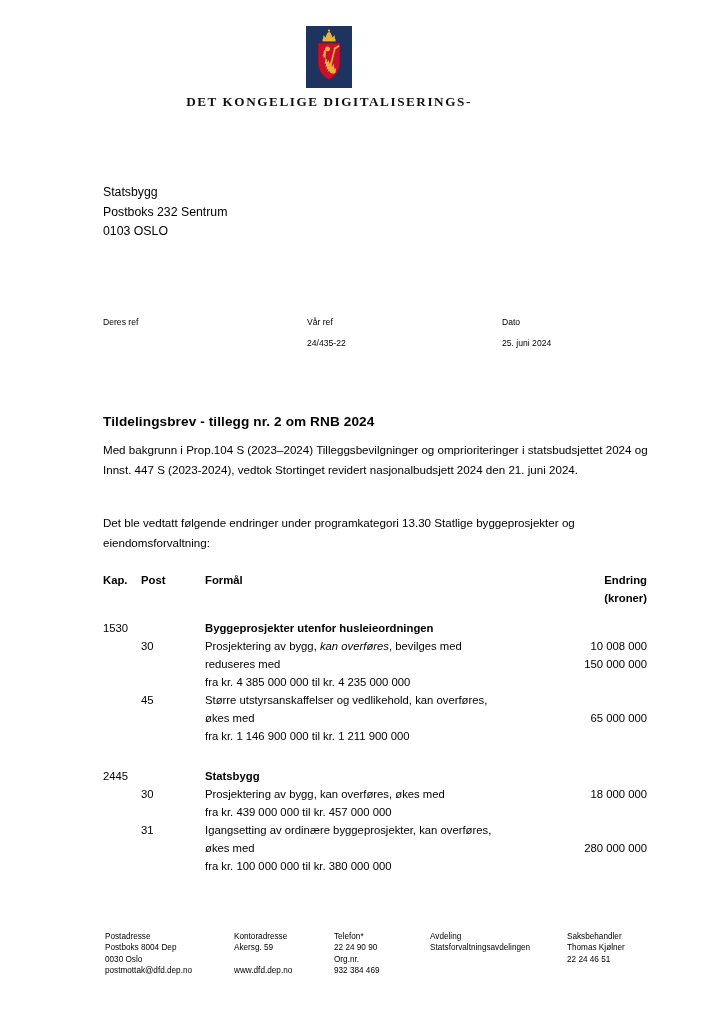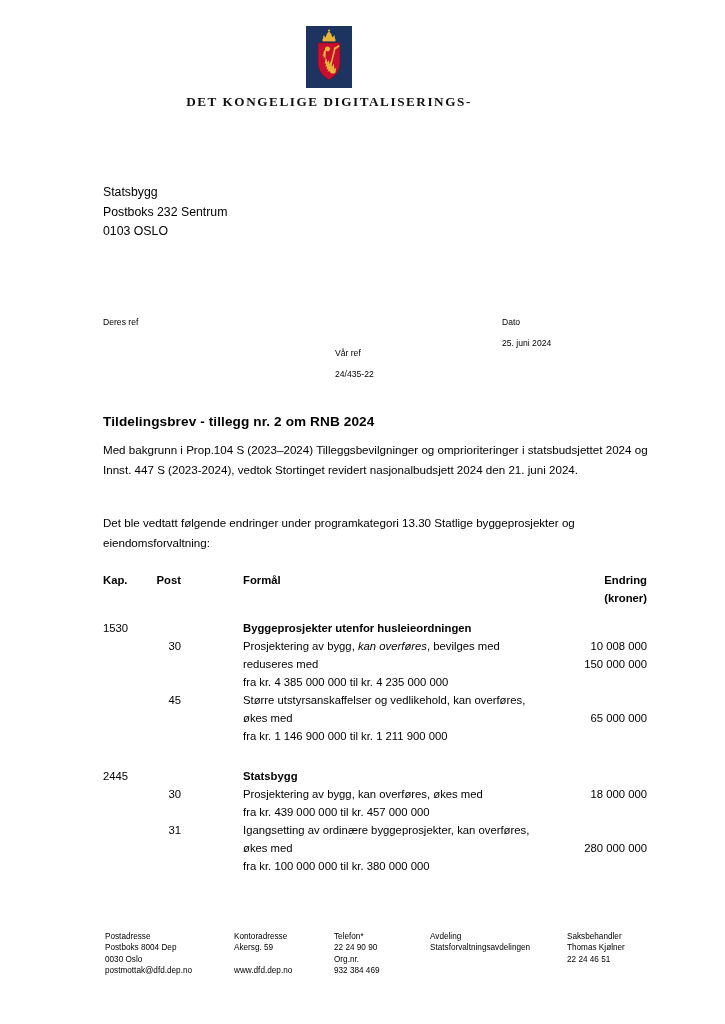--- a/index.html
+++ b/index.html
@@ -66,21 +66,21 @@
     top: 317px;
     width: 560px;
     font-size: 8.6px;
     line-height: 11px;
   }
   .refrow .col {
     position: absolute;
     top: 0;
   }
   .refrow .col.c1 { left: 0px; }
-  .refrow .col.c2 { left: 232px; margin-top: 31px; }
+  .refrow .col.c2 { left: 204px; }
   .refrow .col.c3 { left: 399px; }
   .refrow .lbl { display: block; }
   .refrow .val { display: block; margin-top: 10px; }
 
   
   .doctitle {
     position: absolute;
     left: 103px;
     top: 414px;
     font-size: 13.6px;
@@ -117,26 +117,24 @@
     top: 0;
     line-height: 18.1px;
   }
   .brow .kap {
     left: 0px;
     font-weight: normal;
   }
   .brow .post {
     left: 38px;
     width: 40px;
-    text-align: right;
   }
   .brow .formal {
     left: 102px;
     width: 350px;
-    margin-left: 38px;
   }
   .brow .amount {
     left: 380px;
     width: 164px;
     text-align: right;
   }
   .brow.head .formal,
   .brow.head .kap,
   .brow.head .post,
   .brow.head .amount { font-weight: bold; }

